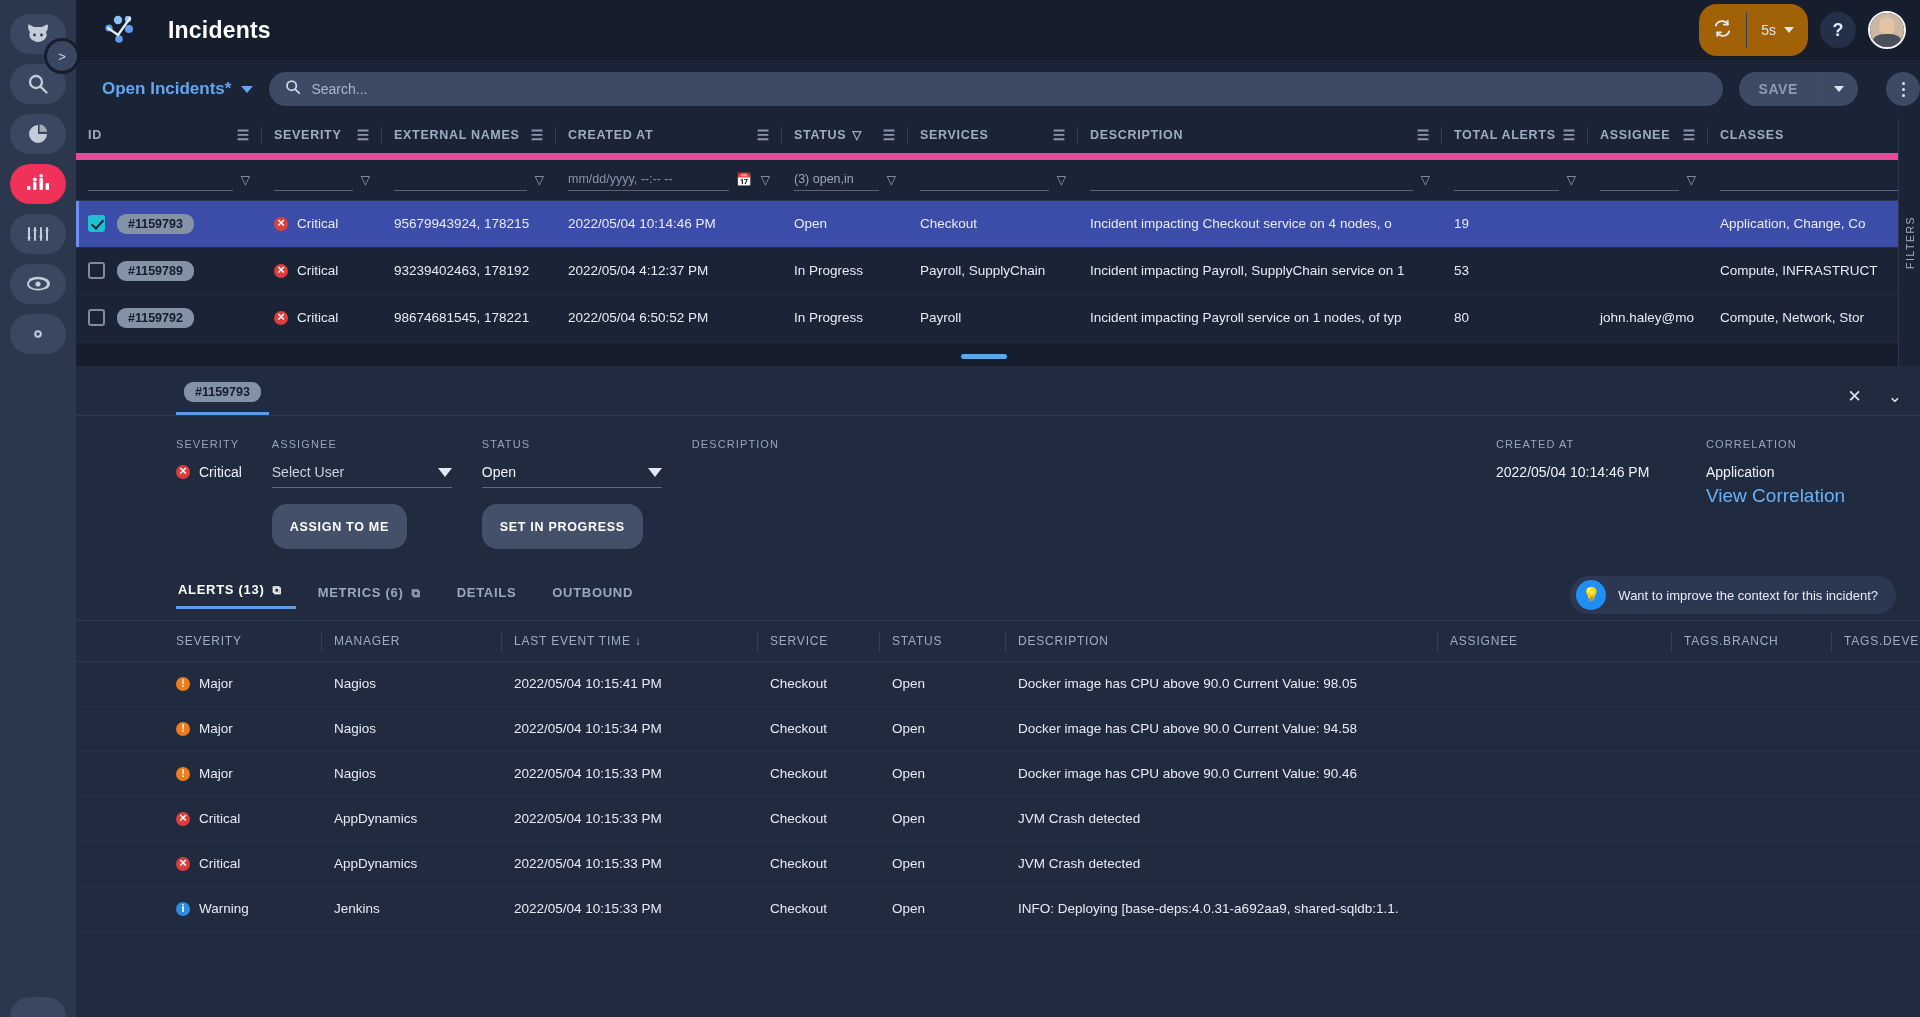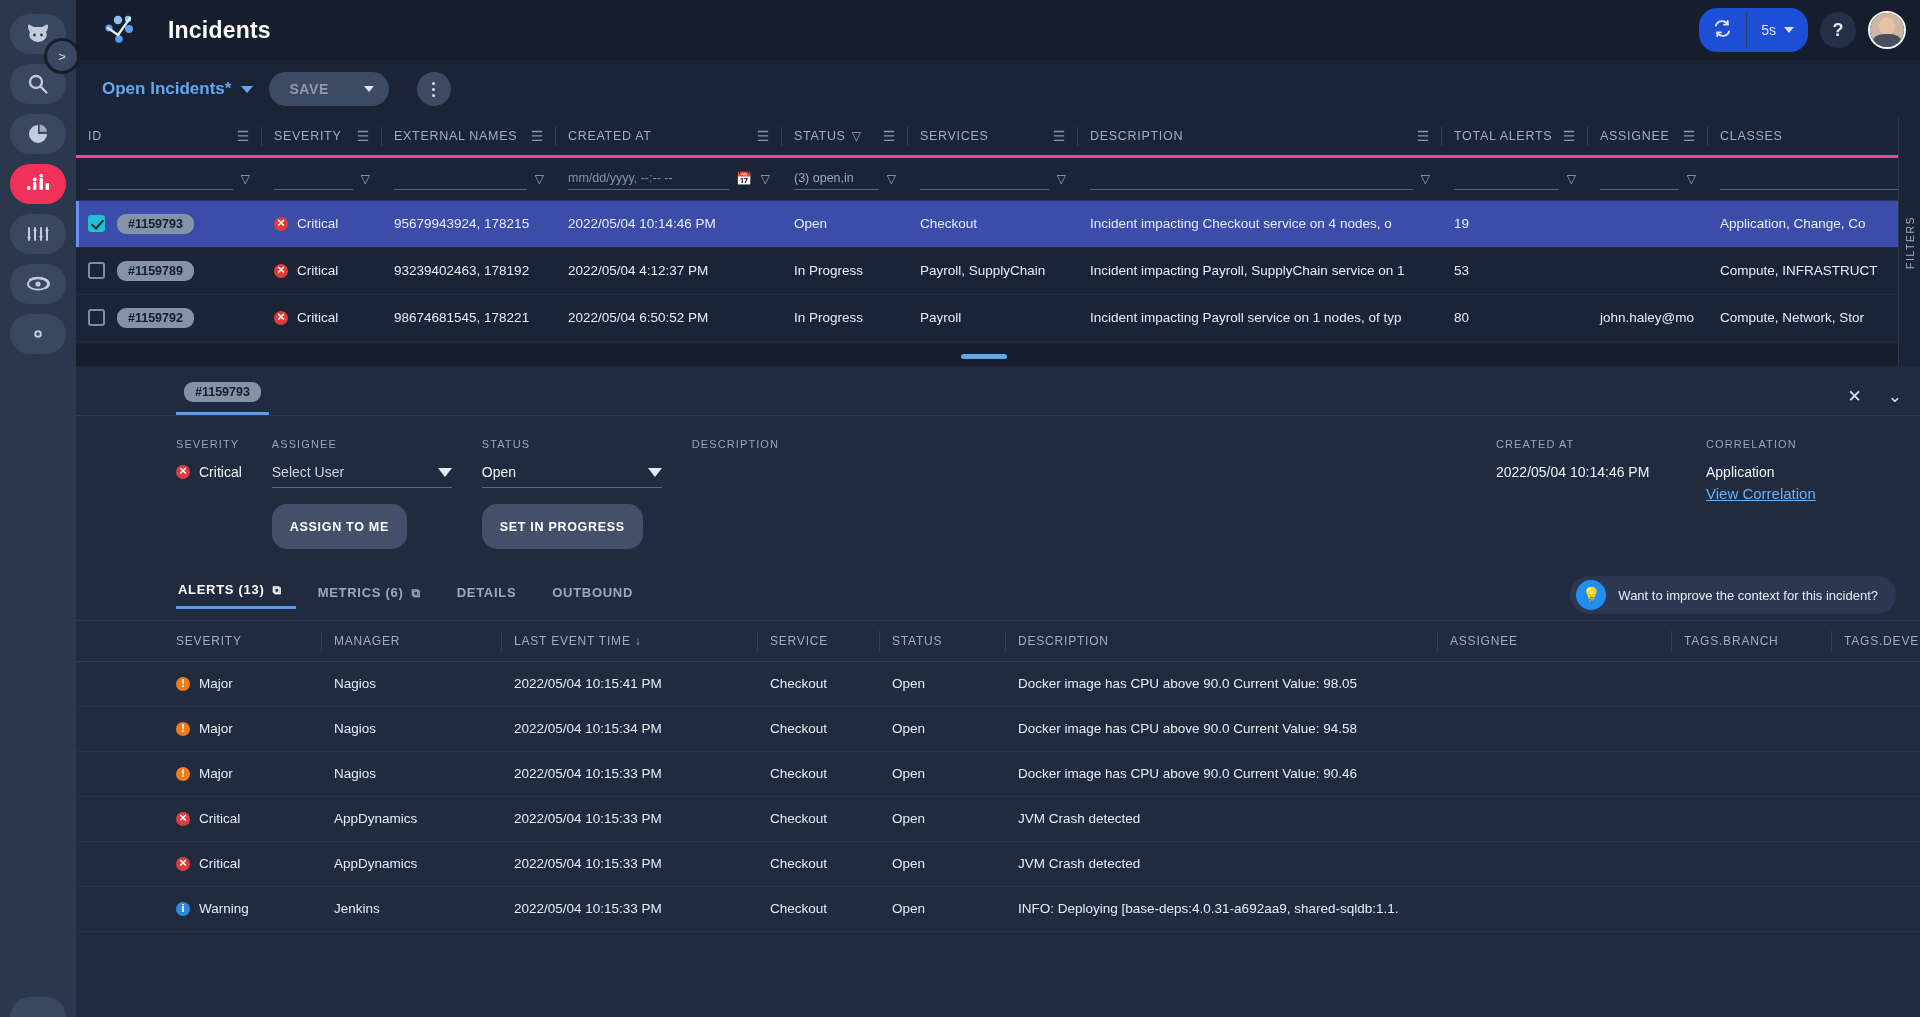--- a/index.html
+++ b/index.html
@@ -50,22 +50,22 @@
   .topbar {
     height: 60px; background: #161e2d;
     display: flex; align-items: center; padding: 0 14px 0 26px;
     flex: 0 0 60px;
   }
   .brand { display: flex; align-items: center; gap: 30px; }
   .brand-logo { width: 36px; height: 34px; position: relative; }
   .brand-title { font-size: 23px; font-weight: bold; letter-spacing: .2px; color: #ffffff; }
   .topbar-right { margin-left: auto; display: flex; align-items: center; gap: 12px; }
   .pill-group {
-    display: flex; align-items: center; height: 44px;
-    background: #1d4ed8; border-radius: 18px;
+    display: flex; align-items: center; height: 52px;
+    background: #a16207; border-radius: 18px;
   }
   .pill-seg {
     height: 36px; display: flex; align-items: center; justify-content: center;
     padding: 0 14px; cursor: pointer; color: #dfe6f1;
   }
   .pill-seg + .pill-seg { border-left: 1px solid #33405a; }
   .refresh-val { font-size: 14px; margin-right: 8px; }
   .caret { width: 0; height: 0; border-left: 5px solid transparent; border-right: 5px solid transparent; border-top: 6px solid #dfe6f1; }
   .help-btn {
     width: 36px; height: 36px; border-radius: 50%; background: #243047;
@@ -117,22 +117,22 @@
   }
   .kebab i { width:3px;height:3px;border-radius:50%;background:#dbe3ef;display:block; }
 
   
   .grid-area { position: relative; flex: 0 0 auto; background: #1b2437; }
   .grid-scroll { overflow: hidden; height: 248px; }
   table.grid { border-collapse: collapse; width: 1950px; table-layout: fixed; }
   table.grid th, table.grid td { text-align: left; }
   .gh { height: 38px; background:#1b2437; }
   .gh th {
-    font-size: 12.5px; font-weight: normal; color: #9fadc2; letter-spacing: .7px;
-    padding: 0 12px; border-bottom: 3px solid #ec4899; position: relative;
+    font-size: 12.5px; font-weight: bold; color: #9fadc2; letter-spacing: .7px;
+    padding: 0 12px; border-bottom: 7px solid #ec4899; position: relative;
     white-space: nowrap; vertical-align: middle; margin-left: 36px;
   }
   .gh th .hd { display:flex; align-items:center; gap:6px; }
   .gh th .hamb { margin-left:auto; color:#8795ab; font-size: 14px; line-height: 1; }
   .gh th .divider { position:absolute; right:0; top:9px; bottom:9px; width:1px; background:#32405c; }
   .fr { height: 44px; background:#1b2437; }
   .fr td { padding: 0 12px; border-bottom: 1px solid #2c3852; position: relative; vertical-align: middle; }
   .fcell { display:flex; align-items:center; gap:8px; }
   .finput {
     flex:1 1 auto; border:0; border-bottom:1px solid #55627b; background:transparent;
@@ -229,21 +229,21 @@
   .selectline.filled .txt { color:#eef2f9; }
   .pillbtn {
     margin-top: 16px; display:inline-flex; align-items:center; justify-content:center;
     height: 45px; padding: 0 18px; border-radius: 15px; background:#44506a;
     color:#fff; font-size: 12.5px; font-weight:bold; letter-spacing:.7px; cursor:pointer;
   }
   .desc-block { flex: 1 1 auto; max-width: 820px; margin-right: 28px; }
   .desc-text { font-size: 13.5px; line-height: 1.5; color:#e6ecf6; }
   .created-block { width: 210px; }
   .corr-block { width: 190px; }
-  .corr-link { color:#6bb0f5; font-size:15px; text-decoration:underline; cursor:pointer; display:block; margin-top:5px; }
+  .corr-link { color:#6bb0f5; font-size:19px; cursor:pointer; display:block; margin-top:5px; }
 
   
   .alerts-tabs {
     margin: 30px 0 0 0; padding: 0 24px 11px 100px; height: 42px;
     display:flex; align-items:flex-end; gap: 0; border-bottom:1px solid #2e3a52; position:relative;
   }
   .atab {
     display:flex; align-items:center; gap:8px; padding: 0 14px 9px 2px;
     margin-right: 20px; font-size: 13px; letter-spacing:.7px; color:#9aa8bd; cursor:pointer; font-weight:bold;
   }
@@ -392,20 +392,29 @@
           <div class="head"></div>
           <div class="body"></div>
         </div>
       </div>
     </div>
 
     <div class="controlbar">
       <div class="view-select">
         <span class="view-name">Open Incidents*</span>
         <span class="caret-blue"></span>
+      </div>
+      <div class="search-wrap">
+        <span>
+          <svg width="16" height="16" viewBox="0 0 18 18" fill="none" stroke="#cdd7e6" stroke-width="2">
+            <circle cx="7.5" cy="7.5" r="5.2"></circle>
+              <path d="M11.4 11.4 L16 16" stroke-linecap="round"></path>
+          </svg>
+        </span>
+        <input type="text" placeholder="Search..." style="">
       </div>
       <div class="save-group">
         <div class="save-btn">SAVE</div>
         <div class="save-caret">
           <span class="caret"></span>
         </div>
       </div>
       <div class="kebab">
           <i></i>
           <i></i>

